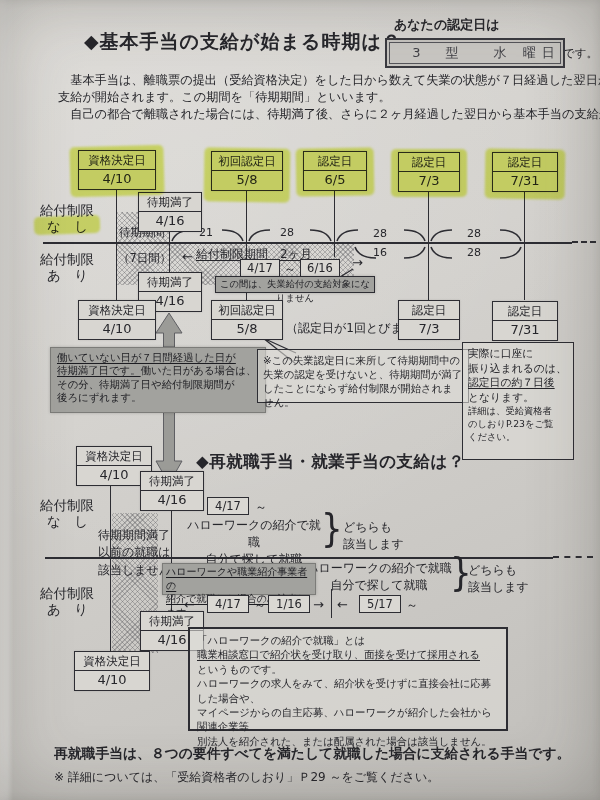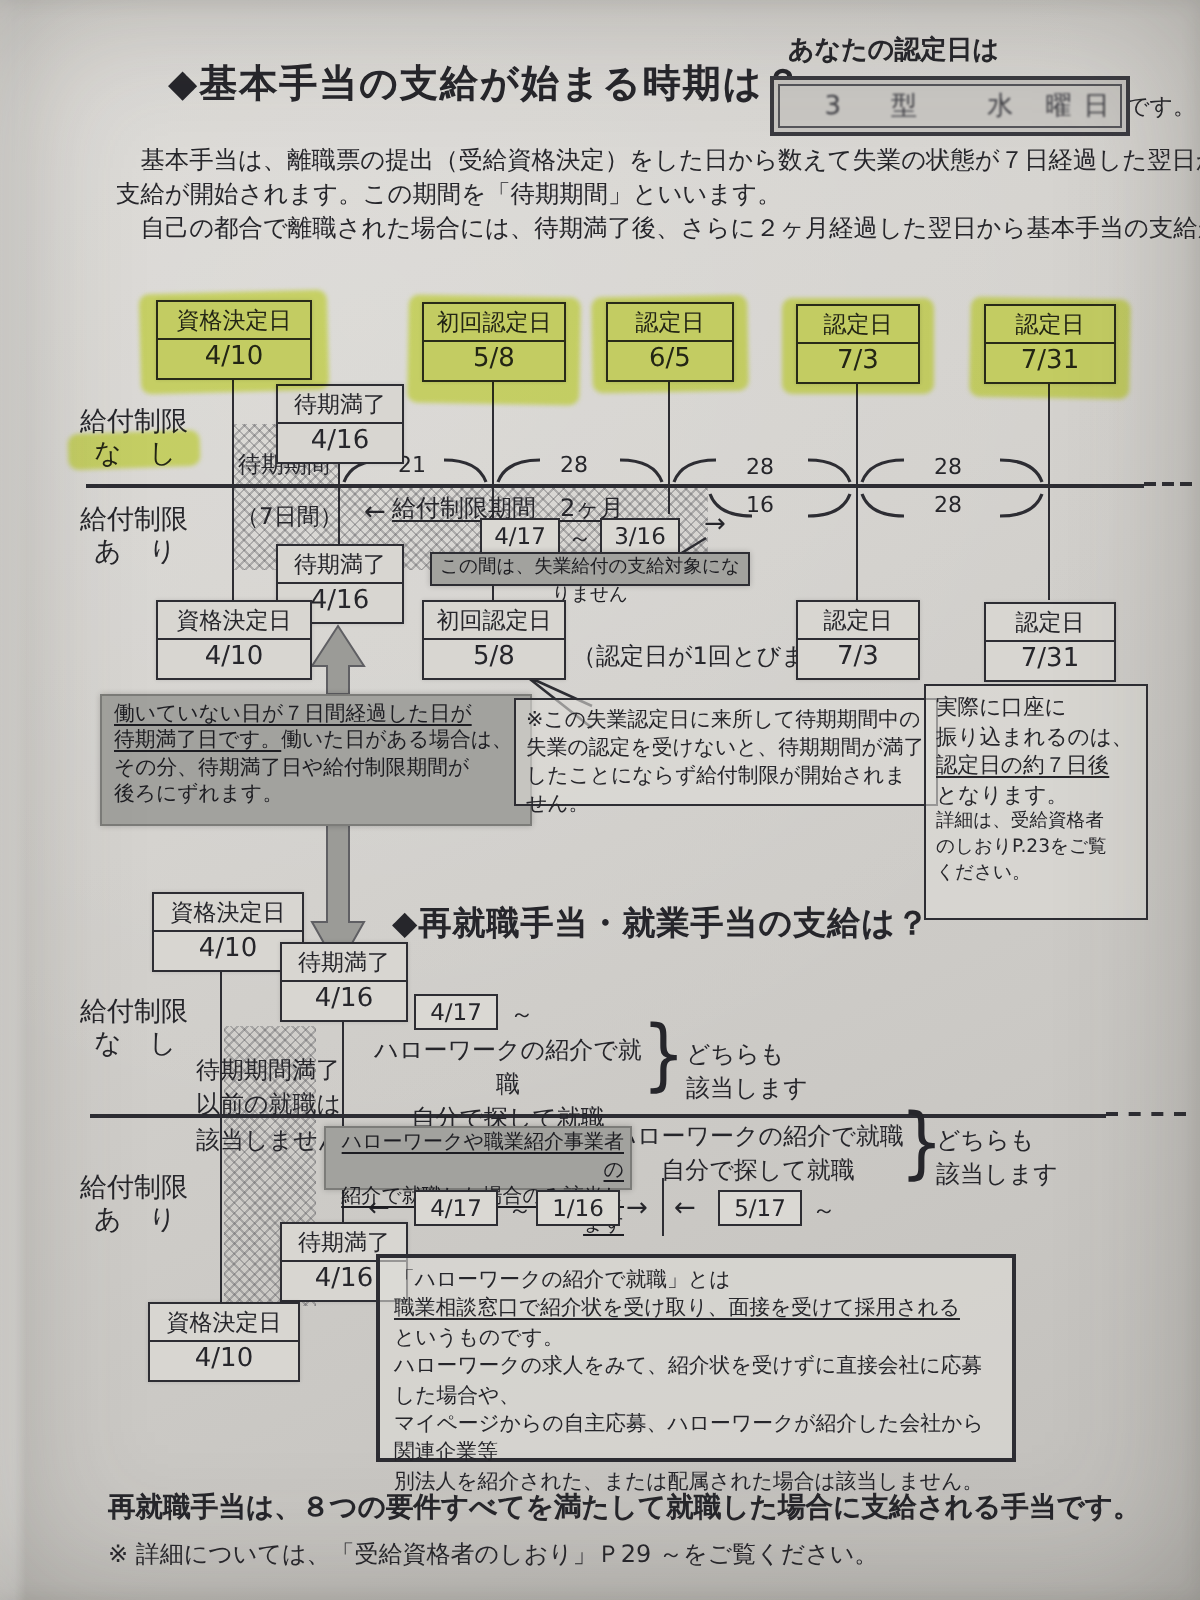--- a/index.html
+++ b/index.html
@@ -131,21 +131,21 @@
   <div class="txt" style="left:47px;top:218px;font-size:13.5px;">な　し</div>
   <div class="txt" style="left:40px;top:251px;font-size:13.5px;">給付制限</div>
   <div class="txt" style="left:47px;top:267px;font-size:13.5px;">あ　り</div>
 
   <div class="txt" style="left:119px;top:225px;font-size:11.5px;">待期期間</div>
   <div class="txt" style="left:118px;top:251px;font-size:11.5px;">（7日間）</div>
   <div class="txt u" style="left:196px;top:246px;font-size:12px;">給付制限期間　2ヶ月</div>
   <div class="txt" style="left:182px;top:249px;font-size:13px;">←</div>
   <div class="sbox" style="left:240px;top:259px;width:38px;">4/17</div>
   <div class="txt" style="left:284px;top:261px;font-size:12px;">～</div>
-  <div class="sbox" style="left:300px;top:259px;width:38px;">3/16</div>
+  <div class="sbox" style="left:300px;top:259px;width:38px;">6/16</div>
   <div class="txt" style="left:352px;top:255px;font-size:13px;">→</div>
 
   <div class="txt" style="left:199px;top:226px;font-size:11px;">21</div>
   <div class="txt" style="left:280px;top:226px;font-size:11px;">28</div>
   <div class="txt" style="left:373px;top:227px;font-size:11px;">28</div>
   <div class="txt" style="left:467px;top:227px;font-size:11px;">28</div>
   <div class="txt" style="left:373px;top:246px;font-size:11px;">16</div>
   <div class="txt" style="left:467px;top:246px;font-size:11px;">28</div>
 
   <div class="graynote" style="left:215px;top:276px;width:158px;height:15px;font-size:9.3px;line-height:14px;text-align:center;border:1.4px solid #2d2d33;">この間は、失業給付の支給対象になりません</div>
@@ -229,21 +229,21 @@
     <div>自分で探して就職</div>
   </div>
   <div class="brace" style="left:321px;top:508px;">}</div>
   <div class="txt" style="left:343px;top:519px;font-size:12px;">どちらも</div>
   <div class="txt" style="left:343px;top:536px;font-size:12px;">該当します</div>
 
   <div class="txt" style="left:98px;top:527px;font-size:12px;z-index:12;">待期期間満了</div>
   <div class="txt" style="left:98px;top:544px;font-size:12px;z-index:12;">以前の就職は</div>
   <div class="txt" style="left:98px;top:562px;font-size:12px;z-index:12;">該当しません</div>
 
-  <div class="graynote" style="left:162px;top:563px;width:146px;height:28px;padding:1px 3px;font-size:10px;line-height:13.5px;text-align:right;">
+  <div class="graynote" style="left:162px;top:563px;width:146px;height:28px;padding:1px 3px;font-size:10px;line-height:13.5px;text-align:left;">
     <div class="u">ハローワークや職業紹介事業者の</div>
     <div class="u">紹介で就職した場合のみ該当します</div>
   </div>
 
   <div class="txt" style="left:305px;top:560px;width:148px;text-align:center;font-size:12px;white-space:normal;z-index:12;">
     <div>ハローワークの紹介で就職</div>
     <div>自分で探して就職</div>
   </div>
   <div class="brace" style="left:450px;top:552px;">}</div>
   <div class="txt" style="left:468px;top:562px;font-size:12px;">どちらも</div>

